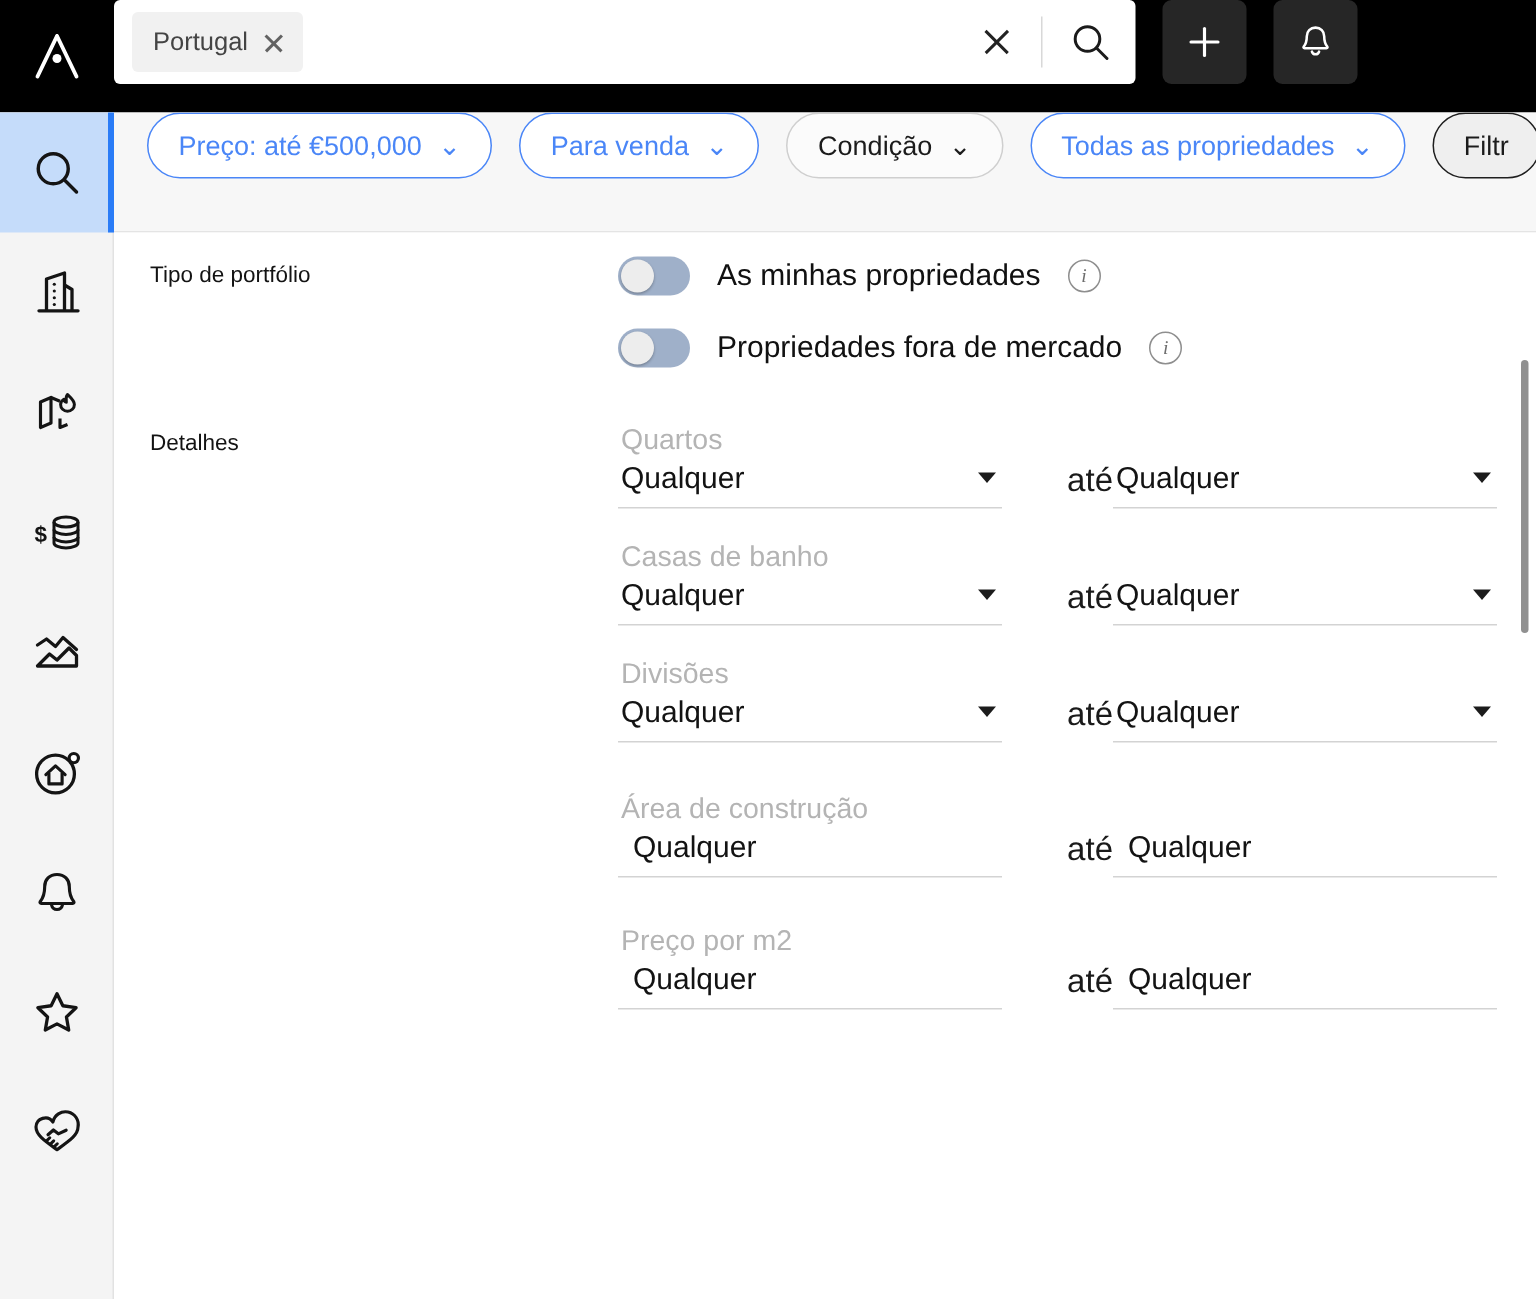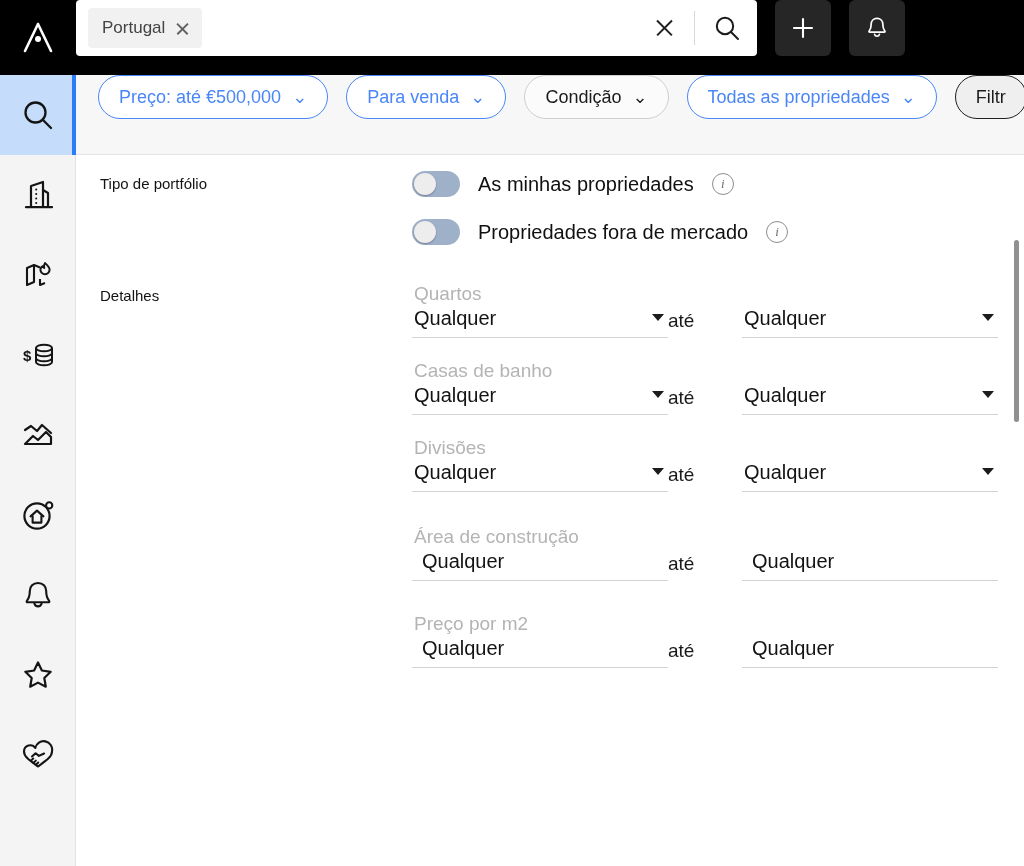--- a/index.html
+++ b/index.html
@@ -284,25 +284,25 @@
     color: #131313;
   }
   .tri {
     width: 0; height: 0;
     border-left: 6px solid transparent;
     border-right: 6px solid transparent;
     border-top: 7px solid #1c1c1c;
     margin-bottom: 3px;
   }
   .ate {
-    font-size: 19px;
+    font-size: 22px;
     color: #1a1a1a;
     width: 74px;
     flex: 0 0 74px;
-    text-align: left;
+    text-align: right;
     padding-bottom: 6px;
   }
 
   
   .scrolltrack {
     position: absolute;
     top: 155px; right: 0;
     width: 14px;
     height: 711px;
     background: transparent;

